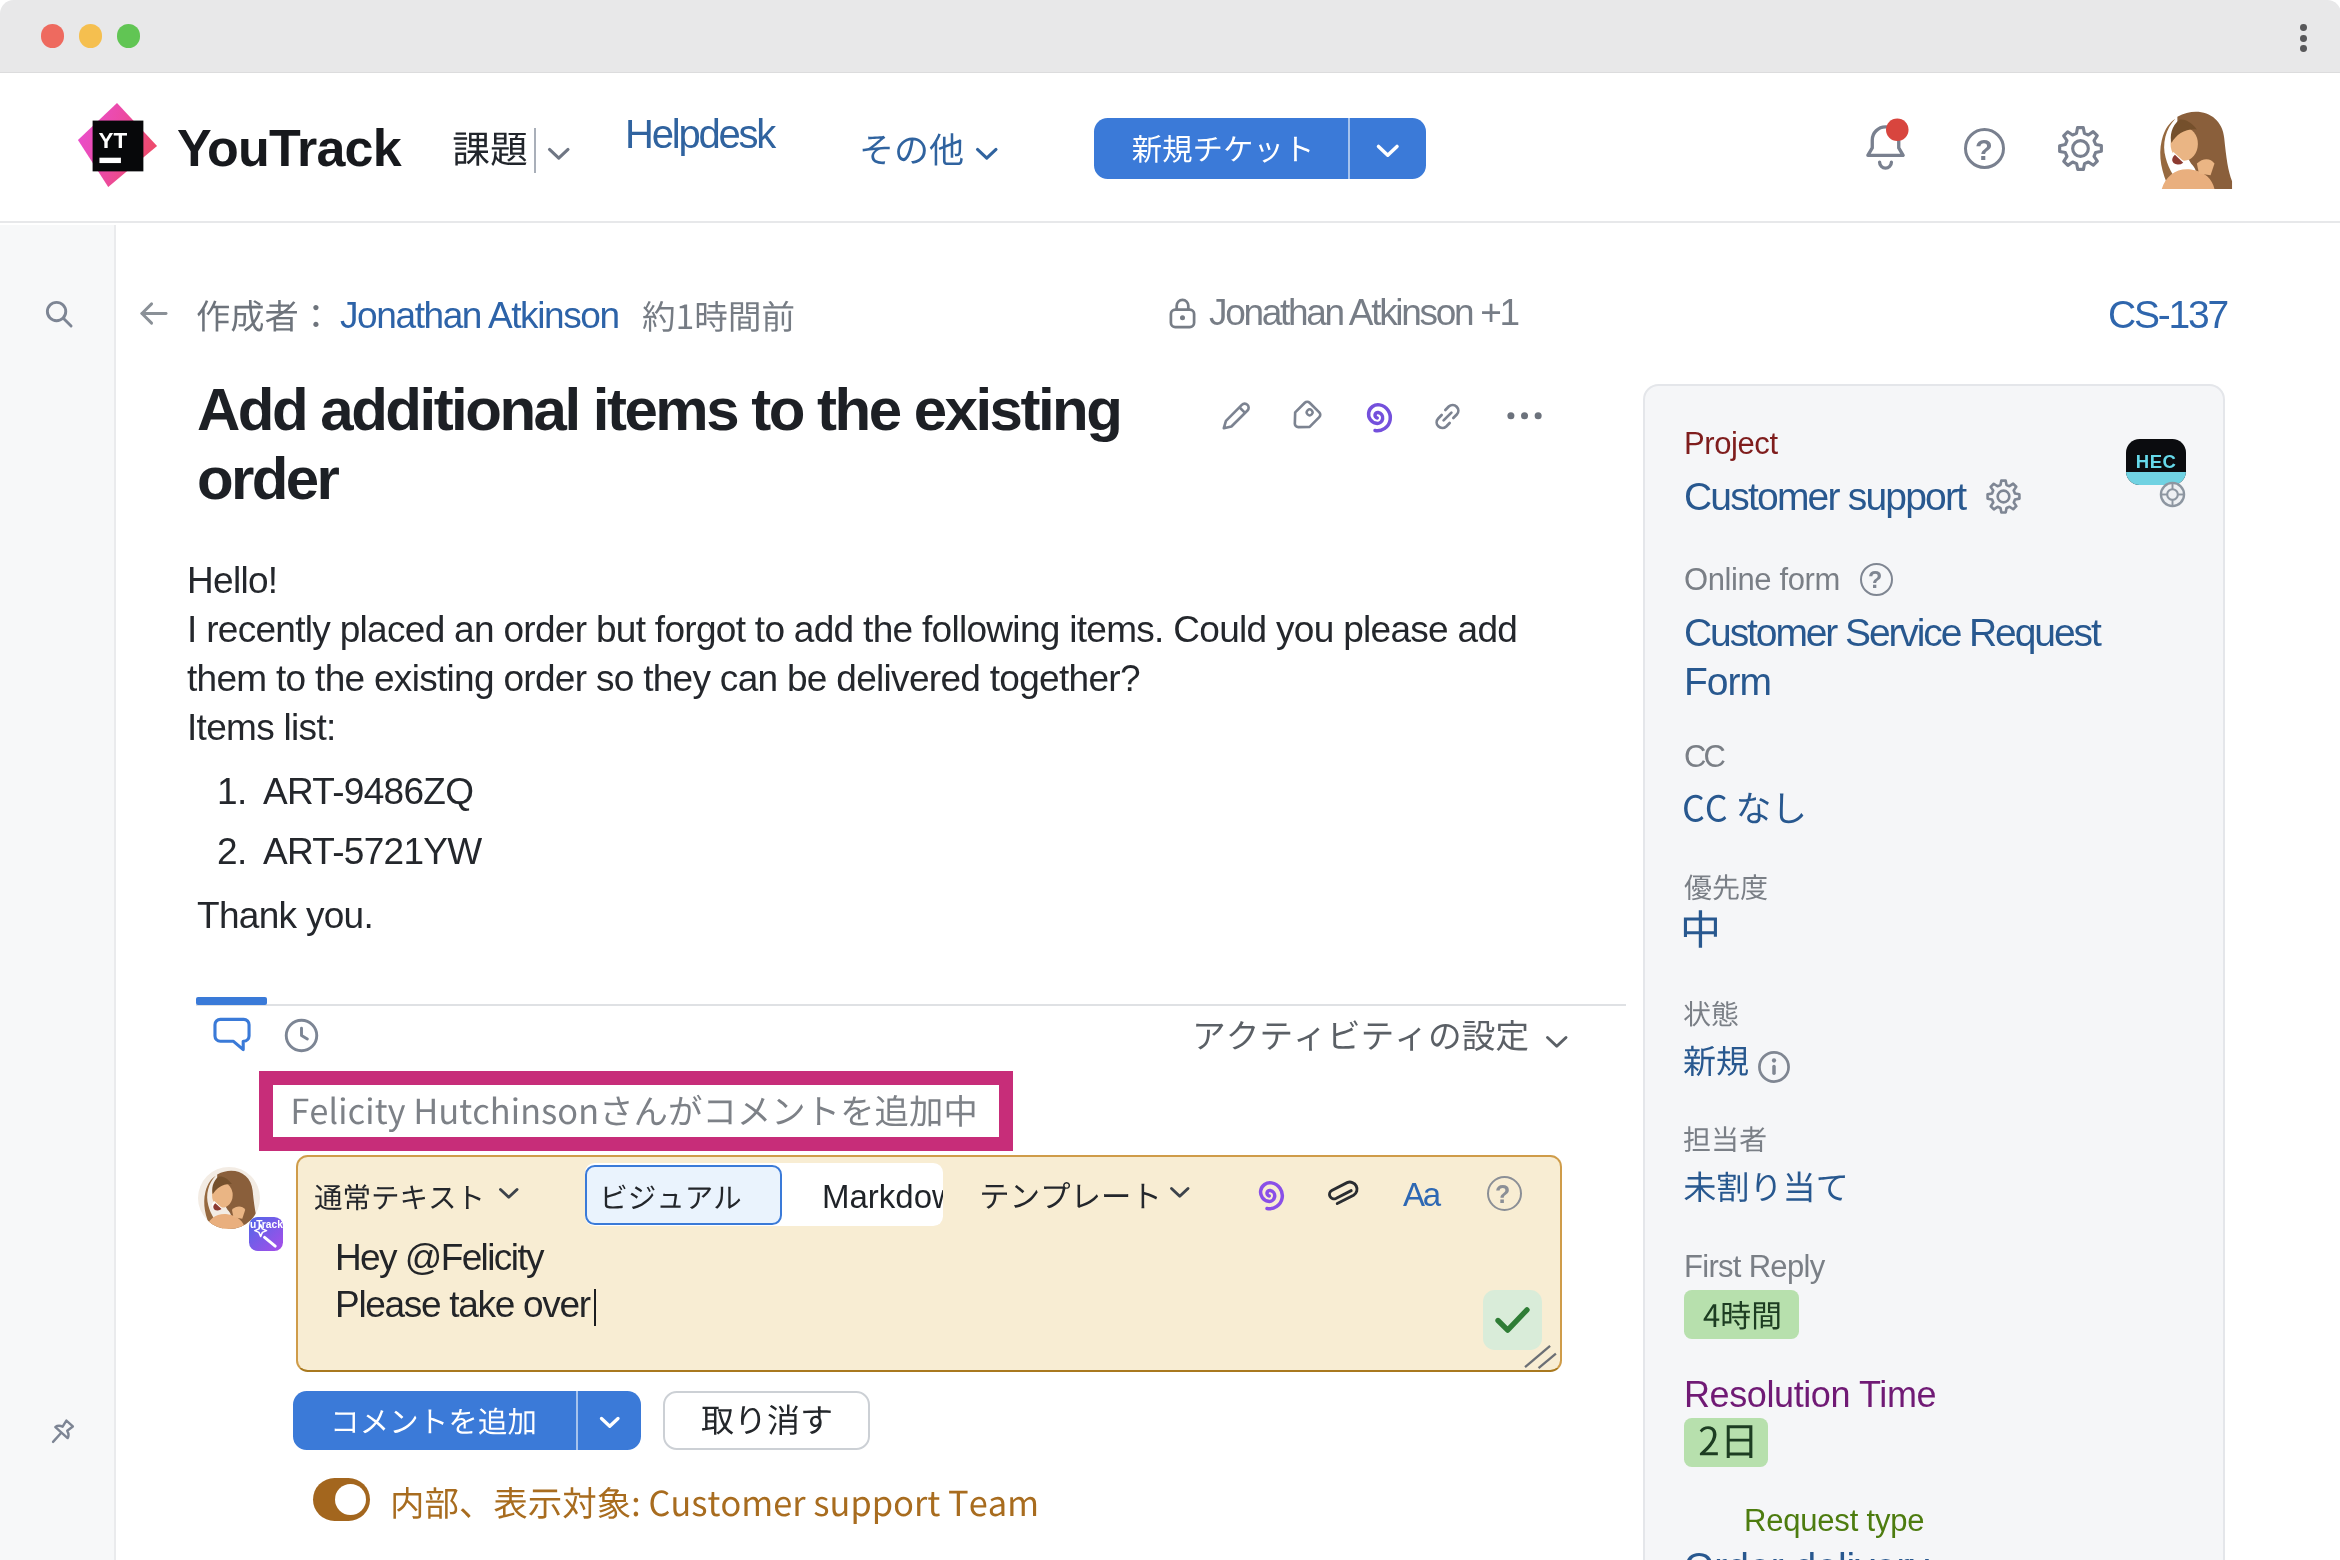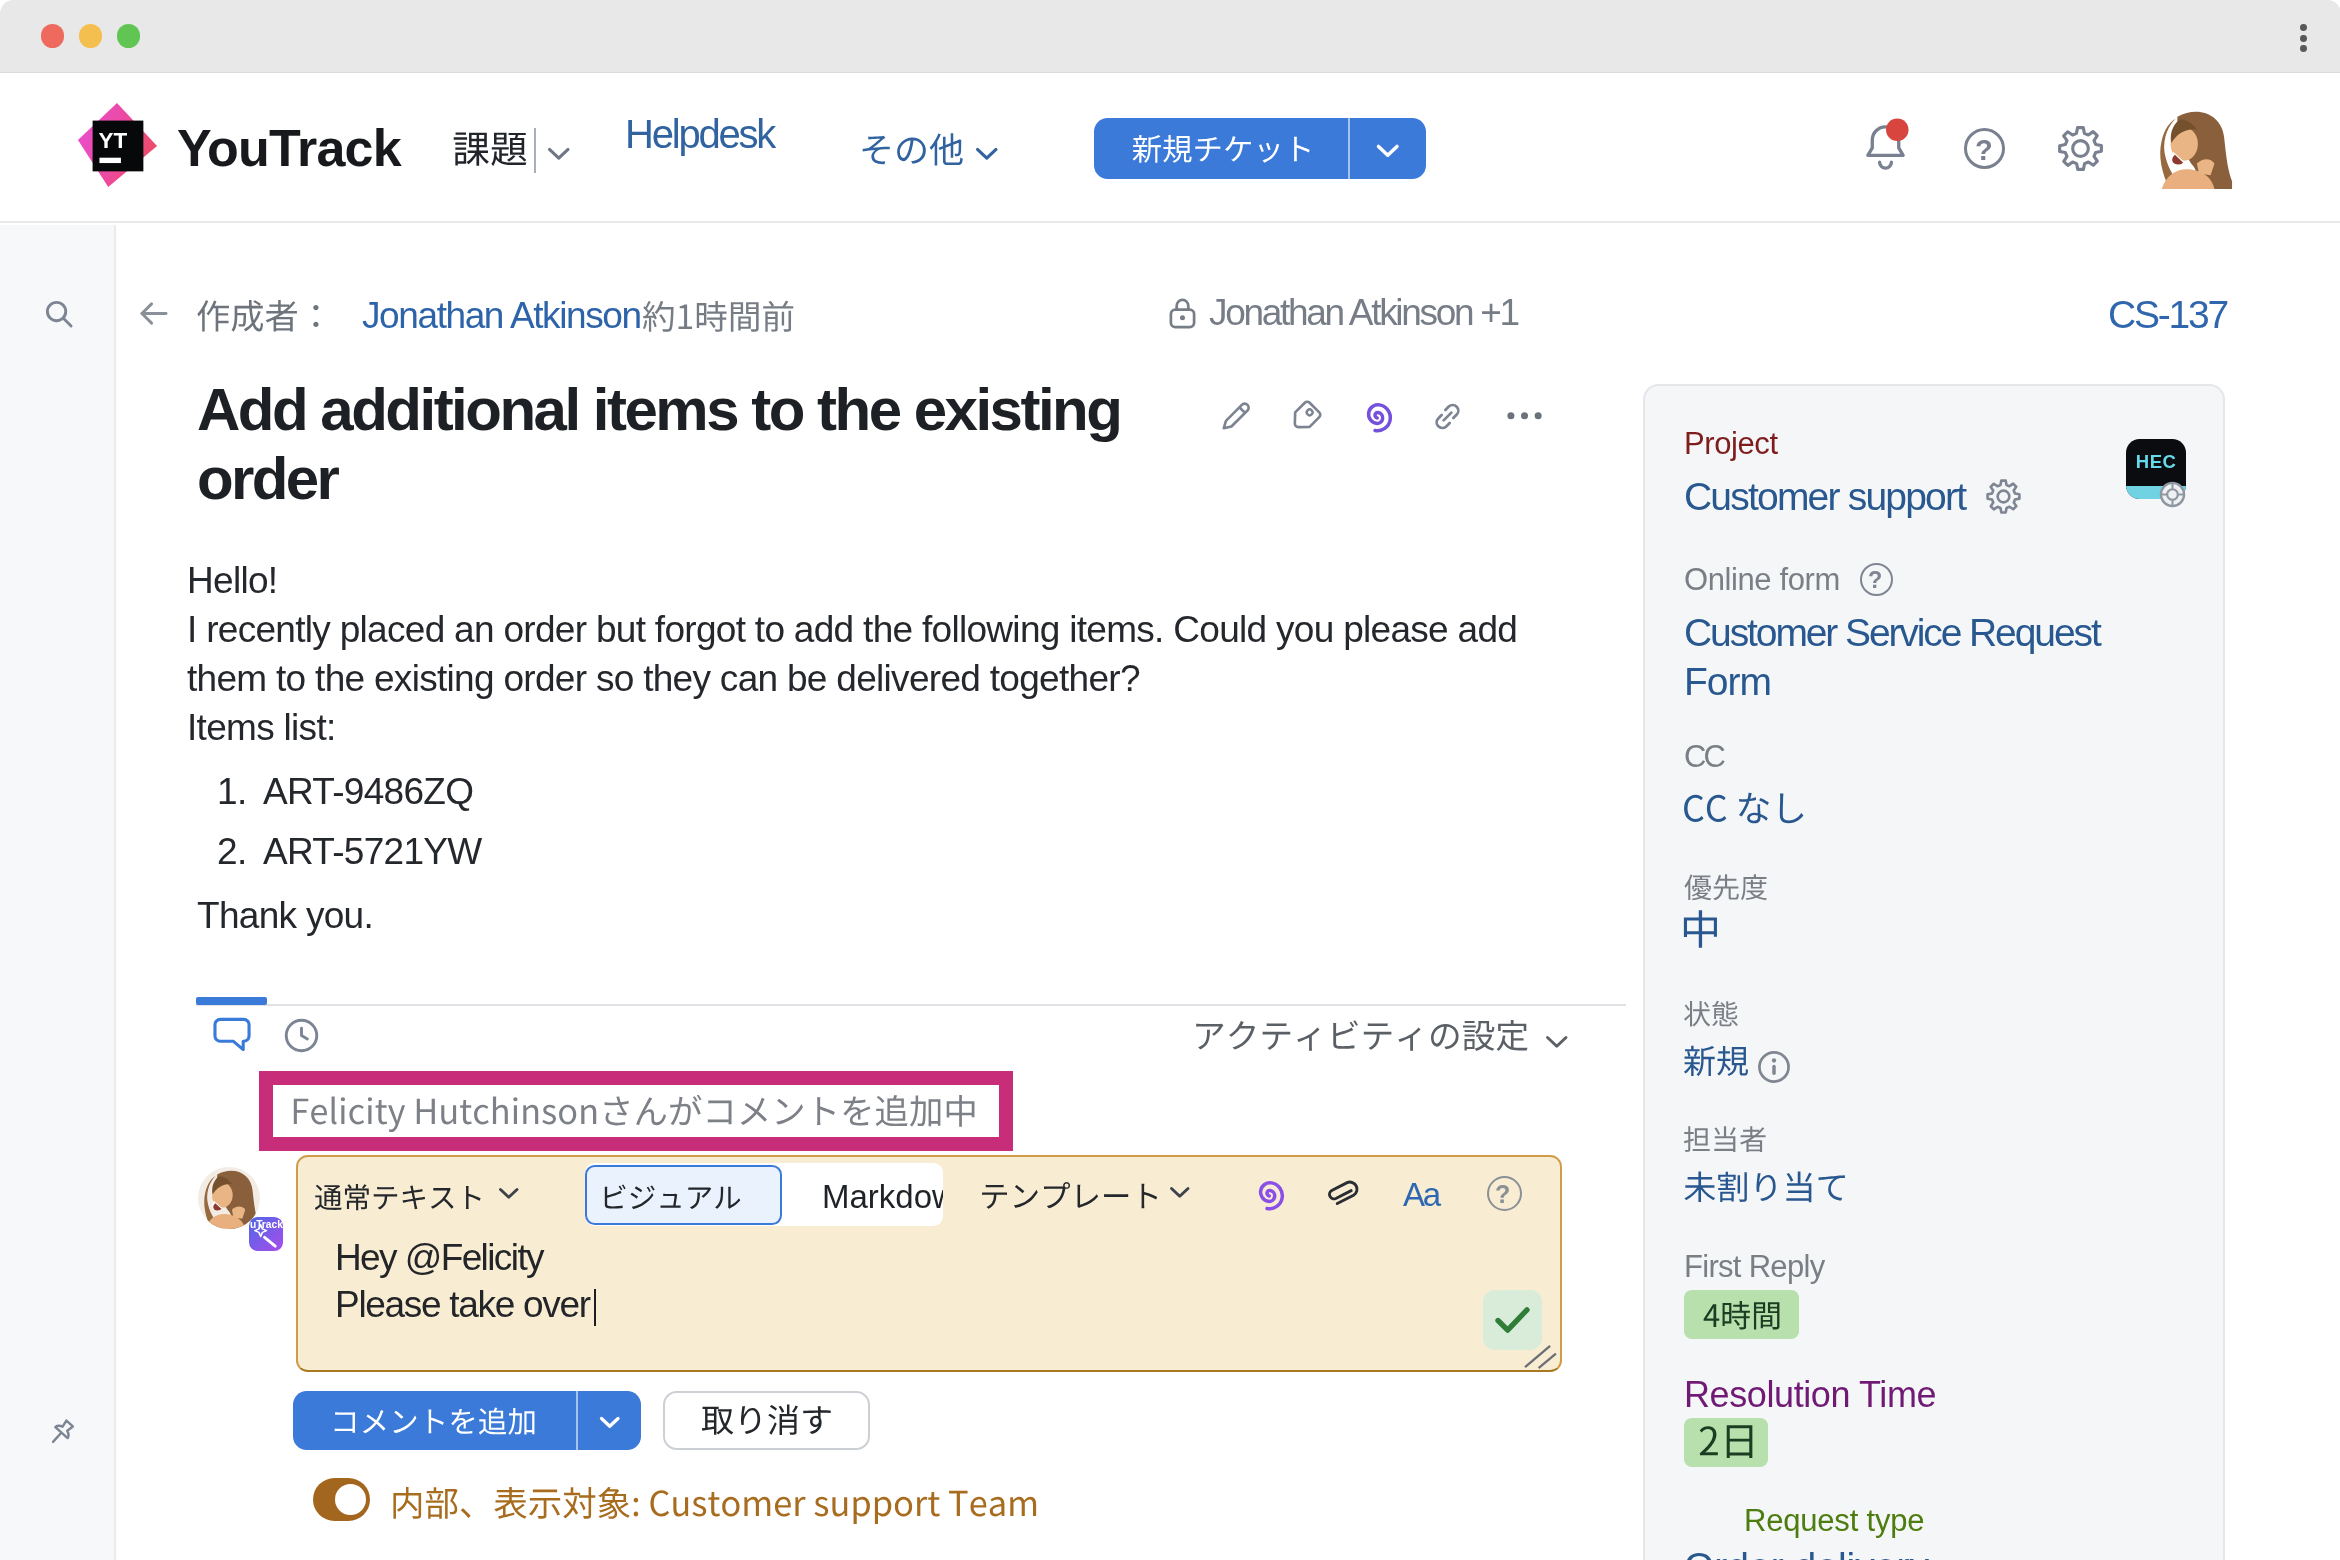--- a/index.html
+++ b/index.html
@@ -82,21 +82,21 @@
         <line x1="0" y1="1" x2="0" y2="13" stroke="#7d8594" stroke-width="2.5" stroke-linecap="round"></line>
       </g>
     </svg>
 <svg style="position:absolute;left:139px;top:300px;overflow:visible" width="30" height="27" viewBox="0 0 31 28">
       <line x1="3" y1="14" x2="28" y2="14" stroke="#8a9097" stroke-width="3" stroke-linecap="round"></line>
       <polyline points="13,4 3,14 13,24" fill="none" stroke="#8a9097" stroke-width="3" stroke-linecap="round" stroke-linejoin="round"></polyline>
     </svg>
 <svg style="position:absolute;left:196px;top:289px;overflow:visible" width="139" height="52" viewBox="0 -40.6 142.1 52.9">
       <path d="M17.1 -23.6H33.7V-21.1H15.8ZM21.4 -16.0H32.9V-13.6H21.4ZM21.4 -8.2H33.3V-5.7H21.4ZM20.1 -22.7H22.8V2.8H20.1ZM18.4 -29.0 20.9 -28.3Q20.0 -25.6 18.7 -22.9Q17.3 -20.2 15.8 -17.9Q14.3 -15.5 12.7 -13.7Q12.5 -13.9 12.1 -14.3Q11.8 -14.6 11.4 -15.0Q11.0 -15.3 10.7 -15.5Q12.3 -17.1 13.7 -19.3Q15.1 -21.5 16.3 -24.0Q17.5 -26.4 18.4 -29.0ZM10.0 -29.3 12.5 -28.5Q11.4 -25.6 9.8 -22.6Q8.3 -19.7 6.5 -17.2Q4.7 -14.6 2.8 -12.6Q2.7 -13.0 2.4 -13.5Q2.1 -14.0 1.8 -14.5Q1.5 -15.0 1.3 -15.3Q3.0 -17.0 4.6 -19.3Q6.2 -21.5 7.6 -24.1Q9.0 -26.7 10.0 -29.3ZM6.3 -20.3 8.9 -22.9 8.9 -22.8V2.7H6.3Z M41.0 -16.3H49.7V-13.8H41.0ZM48.7 -16.3H51.2Q51.2 -16.3 51.2 -16.1Q51.2 -15.9 51.2 -15.6Q51.2 -15.3 51.2 -15.2Q51.1 -11.2 51.0 -8.8Q50.9 -6.4 50.7 -5.1Q50.5 -3.9 50.1 -3.4Q49.7 -2.9 49.2 -2.7Q48.8 -2.5 48.0 -2.3Q47.3 -2.3 46.2 -2.3Q45.1 -2.3 43.8 -2.4Q43.8 -2.9 43.6 -3.6Q43.4 -4.3 43.0 -4.8Q44.2 -4.7 45.3 -4.7Q46.3 -4.7 46.8 -4.7Q47.1 -4.7 47.4 -4.7Q47.7 -4.8 47.9 -5.0Q48.1 -5.4 48.3 -6.5Q48.4 -7.6 48.5 -9.8Q48.6 -12.1 48.7 -15.9ZM58.5 -27.7 60.1 -29.3Q61.2 -28.8 62.4 -28.0Q63.6 -27.3 64.7 -26.6Q65.7 -25.9 66.4 -25.3L64.8 -23.5Q64.1 -24.1 63.1 -24.9Q62.0 -25.6 60.8 -26.3Q59.7 -27.1 58.5 -27.7ZM63.6 -18.2 66.2 -17.5Q64.0 -10.6 60.1 -5.6Q56.2 -0.6 50.8 2.6Q50.6 2.3 50.3 1.9Q49.9 1.5 49.5 1.1Q49.2 0.7 48.9 0.5Q54.2 -2.3 57.9 -7.1Q61.6 -11.8 63.6 -18.2ZM41.2 -23.5H68.3V-20.9H41.2ZM39.5 -23.5H42.2V-13.6Q42.2 -11.7 42.1 -9.6Q42.0 -7.4 41.6 -5.1Q41.2 -2.9 40.5 -0.8Q39.7 1.3 38.5 3.0Q38.3 2.8 37.9 2.4Q37.5 2.1 37.0 1.8Q36.6 1.4 36.3 1.3Q37.8 -0.9 38.4 -3.5Q39.1 -6.1 39.3 -8.7Q39.5 -11.3 39.5 -13.6ZM54.1 -29.4H56.8Q56.8 -24.5 57.2 -20.1Q57.6 -15.8 58.3 -12.1Q59.0 -8.4 60.0 -5.8Q60.9 -3.1 62.2 -1.6Q63.4 -0.1 64.7 -0.1Q65.5 -0.1 65.8 -1.6Q66.2 -3.1 66.3 -6.6Q66.8 -6.2 67.4 -5.8Q68.1 -5.4 68.6 -5.2Q68.4 -2.2 67.9 -0.5Q67.5 1.2 66.7 1.9Q65.9 2.6 64.5 2.6Q62.7 2.6 61.3 1.4Q59.8 0.2 58.7 -2.0Q57.5 -4.2 56.7 -7.1Q55.8 -10.1 55.3 -13.7Q54.7 -17.2 54.4 -21.2Q54.1 -25.2 54.1 -29.4Z M71.9 -18.2H103.2V-15.8H71.9ZM75.0 -25.0H95.3V-22.7H75.0ZM80.7 -6.4H97.2V-4.3H80.7ZM80.7 -0.6H97.2V1.6H80.7ZM84.0 -29.4H86.6V-16.9H84.0ZM99.4 -28.2 101.6 -27.0Q98.1 -22.4 93.5 -18.6Q89.0 -14.8 83.7 -11.8Q78.5 -8.8 72.9 -6.6Q72.7 -6.9 72.4 -7.3Q72.1 -7.7 71.8 -8.1Q71.4 -8.5 71.2 -8.8Q76.9 -10.8 82.1 -13.7Q87.3 -16.5 91.7 -20.2Q96.2 -23.9 99.4 -28.2ZM79.3 -12.1H98.9V2.7H96.2V-9.9H81.9V2.8H79.3Z M122.6 -19.1Q121.5 -19.1 120.7 -19.8Q119.9 -20.5 119.9 -21.7Q119.9 -22.9 120.7 -23.6Q121.5 -24.3 122.6 -24.3Q123.6 -24.3 124.5 -23.6Q125.3 -22.9 125.3 -21.7Q125.3 -20.5 124.5 -19.8Q123.6 -19.1 122.6 -19.1ZM122.6 -1.9Q121.5 -1.9 120.7 -2.6Q119.9 -3.3 119.9 -4.5Q119.9 -5.7 120.7 -6.5Q121.5 -7.2 122.6 -7.2Q123.6 -7.2 124.5 -6.5Q125.3 -5.7 125.3 -4.5Q125.3 -3.3 124.5 -2.6Q123.6 -1.9 122.6 -1.9Z" fill="#6e747c"></path>
     </svg>
-<div style="position:absolute;left:362px;top:295px;font-size:37px;line-height:41px;color:#2d63a8;letter-spacing:-1.4px;white-space:pre">Jonathan Atkinson</div>
+<div style="position:absolute;left:340px;top:295px;font-size:37px;line-height:41px;color:#2d63a8;letter-spacing:-1.4px;white-space:pre">Jonathan Atkinson</div>
 <svg style="position:absolute;left:642px;top:290px;overflow:visible" width="155" height="51" viewBox="0 -39.9 158.7 51.9">
       <path d="M17.6 -14.1 19.7 -15.2Q20.7 -14.0 21.6 -12.6Q22.6 -11.1 23.4 -9.8Q24.1 -8.4 24.6 -7.3L22.3 -6.1Q21.9 -7.2 21.2 -8.6Q20.4 -10.0 19.5 -11.4Q18.6 -12.9 17.6 -14.1ZM17.8 -22.7H30.9V-20.2H17.8ZM29.8 -22.7H32.3Q32.3 -22.7 32.3 -22.4Q32.3 -22.2 32.3 -21.8Q32.3 -21.5 32.3 -21.4Q32.1 -15.5 31.9 -11.5Q31.6 -7.5 31.4 -4.9Q31.1 -2.3 30.7 -0.8Q30.3 0.6 29.8 1.2Q29.2 2.0 28.6 2.3Q27.9 2.5 26.9 2.6Q26.1 2.8 24.6 2.7Q23.1 2.7 21.6 2.6Q21.5 2.0 21.3 1.3Q21.1 0.6 20.7 0.0Q22.5 0.2 23.9 0.2Q25.4 0.2 26.0 0.2Q26.6 0.2 26.9 0.1Q27.2 0.0 27.5 -0.3Q28.0 -0.8 28.3 -2.1Q28.7 -3.5 28.9 -6.1Q29.2 -8.6 29.4 -12.6Q29.6 -16.5 29.8 -22.1ZM19.1 -28.9 21.7 -28.3Q21.0 -25.9 20.0 -23.5Q19.0 -21.1 17.7 -19.0Q16.5 -17.0 15.2 -15.4Q15.0 -15.6 14.6 -15.9Q14.1 -16.2 13.7 -16.5Q13.2 -16.8 12.9 -16.9Q14.3 -18.4 15.4 -20.3Q16.6 -22.2 17.5 -24.4Q18.4 -26.7 19.1 -28.9ZM6.7 -28.9 9.0 -28.0Q8.4 -26.8 7.6 -25.4Q6.9 -24.0 6.2 -22.8Q5.4 -21.5 4.7 -20.5L3.0 -21.3Q3.6 -22.3 4.3 -23.6Q5.0 -25.0 5.6 -26.4Q6.3 -27.8 6.7 -28.9ZM10.9 -25.0 13.1 -24.0Q11.9 -22.0 10.5 -19.9Q9.0 -17.7 7.5 -15.7Q6.1 -13.7 4.7 -12.2L3.1 -13.1Q4.1 -14.2 5.2 -15.7Q6.2 -17.2 7.3 -18.8Q8.3 -20.4 9.3 -22.0Q10.2 -23.6 10.9 -25.0ZM1.3 -21.6 2.6 -23.4Q3.5 -22.6 4.5 -21.6Q5.5 -20.6 6.4 -19.7Q7.2 -18.7 7.6 -18.0L6.3 -16.0Q5.8 -16.8 5.0 -17.8Q4.2 -18.8 3.2 -19.8Q2.2 -20.8 1.3 -21.6ZM9.8 -17.0 11.7 -17.8Q12.5 -16.7 13.1 -15.4Q13.8 -14.1 14.4 -12.9Q14.9 -11.7 15.1 -10.8L13.1 -9.8Q12.8 -10.8 12.3 -12.0Q11.8 -13.2 11.1 -14.6Q10.5 -15.9 9.8 -17.0ZM1.2 -13.5Q3.5 -13.6 6.8 -13.7Q10.0 -13.8 13.4 -14.0V-11.9Q10.1 -11.7 7.0 -11.5Q3.9 -11.3 1.4 -11.2ZM10.7 -8.7 12.6 -9.4Q13.3 -7.8 14.0 -6.0Q14.7 -4.1 15.0 -2.8L12.8 -2.0Q12.6 -3.4 12.0 -5.3Q11.4 -7.2 10.7 -8.7ZM3.1 -9.2 5.3 -8.8Q5.0 -6.4 4.4 -4.0Q3.7 -1.7 2.9 -0.0Q2.7 -0.2 2.3 -0.4Q2.0 -0.6 1.6 -0.7Q1.2 -0.9 0.9 -1.0Q1.8 -2.6 2.3 -4.8Q2.8 -7.0 3.1 -9.2ZM7.1 -12.5H9.4V2.8H7.1Z M37.4 0.0V-2.6H43.1V-21.4H38.6V-23.4Q40.2 -23.7 41.5 -24.2Q42.8 -24.6 43.8 -25.2H46.2V-2.6H51.3V0.0Z M68.0 -24.8H85.2V-22.5H68.0ZM66.5 -18.1H86.6V-15.8H66.5ZM66.7 -11.9H86.3V-9.6H66.7ZM75.2 -28.9H77.7V-16.7H75.2ZM79.7 -16.2H82.3V-0.3Q82.3 0.8 82.0 1.4Q81.7 2.0 80.9 2.3Q80.0 2.6 78.7 2.6Q77.4 2.7 75.3 2.7Q75.2 2.2 74.9 1.5Q74.7 0.8 74.4 0.3Q76.0 0.3 77.3 0.3Q78.6 0.3 79.0 0.3Q79.4 0.3 79.6 0.2Q79.7 0.0 79.7 -0.3ZM68.8 -7.2 70.9 -8.4Q71.7 -7.5 72.6 -6.5Q73.5 -5.4 74.2 -4.4Q75.0 -3.3 75.4 -2.5L73.2 -1.1Q72.8 -2.0 72.1 -3.0Q71.4 -4.1 70.5 -5.2Q69.7 -6.3 68.8 -7.2ZM57.3 -26.7H65.9V-4.0H57.3V-6.4H63.5V-24.3H57.3ZM57.4 -16.6H64.6V-14.3H57.4ZM56.1 -26.7H58.5V-1.2H56.1Z M99.9 -7.8H110.3V-5.8H99.9ZM99.7 -13.0H111.4V-0.4H99.7V-2.5H109.0V-11.0H99.7ZM98.6 -13.0H101.0V1.3H98.6ZM92.3 -22.5H101.8V-20.6H92.3ZM108.1 -22.5H117.9V-20.6H108.1ZM116.8 -27.4H119.4V-0.7Q119.4 0.6 119.1 1.2Q118.7 1.9 117.9 2.3Q117.1 2.6 115.6 2.7Q114.2 2.8 112.1 2.8Q112.0 2.4 111.9 1.9Q111.7 1.4 111.5 0.9Q111.3 0.4 111.2 0.1Q112.2 0.1 113.2 0.1Q114.2 0.1 114.9 0.1Q115.7 0.1 116.0 0.1Q116.4 0.1 116.6 -0.1Q116.8 -0.2 116.8 -0.7ZM92.5 -27.4H103.5V-15.6H92.5V-17.6H101.1V-25.4H92.5ZM118.1 -27.4V-25.4H109.0V-17.5H118.1V-15.5H106.6V-27.4ZM91.0 -27.4H93.6V2.8H91.0Z M124.1 -23.5H154.9V-21.1H124.1ZM127.7 -12.4H137.3V-10.4H127.7ZM127.7 -6.9H137.3V-4.9H127.7ZM143.1 -17.7H145.5V-3.6H143.1ZM136.4 -18.0H138.9V-0.2Q138.9 0.8 138.6 1.3Q138.3 1.9 137.6 2.2Q136.9 2.5 135.8 2.5Q134.6 2.6 132.8 2.6Q132.7 2.1 132.5 1.5Q132.2 0.8 132.0 0.3Q133.3 0.3 134.3 0.4Q135.4 0.4 135.7 0.3Q136.1 0.3 136.2 0.2Q136.4 0.1 136.4 -0.2ZM150.0 -18.7H152.6V-0.4Q152.6 0.7 152.3 1.3Q152.0 1.9 151.1 2.2Q150.4 2.5 149.0 2.6Q147.7 2.6 145.7 2.6Q145.6 2.1 145.3 1.4Q145.1 0.7 144.8 0.1Q146.3 0.2 147.6 0.2Q148.9 0.2 149.3 0.2Q149.7 0.2 149.9 0.0Q150.0 -0.1 150.0 -0.5ZM129.4 -28.1 131.8 -28.9Q132.8 -27.9 133.8 -26.5Q134.8 -25.1 135.3 -24.1L132.7 -23.1Q132.3 -24.1 131.4 -25.5Q130.4 -26.9 129.4 -28.1ZM147.2 -29.1 149.9 -28.2Q148.9 -26.6 147.8 -24.9Q146.7 -23.3 145.8 -22.0L143.5 -22.9Q144.1 -23.7 144.8 -24.8Q145.5 -25.9 146.1 -27.0Q146.7 -28.1 147.2 -29.1ZM126.3 -18.0H137.2V-15.8H128.7V2.6H126.3Z" fill="#767c84"></path>
     </svg>
 <svg style="position:absolute;left:1168px;top:296px;overflow:visible" width="29" height="35" viewBox="0 0 30 36">
       <rect x="3" y="14" width="24" height="18" rx="4.5" fill="none" stroke="#777d86" stroke-width="2.8"></rect>
       <path d="M9 14 v-4 a6 6 0 0 1 12 0 v4" fill="none" stroke="#777d86" stroke-width="2.8"></path>
       <circle cx="15" cy="22.5" r="2.6" fill="#777d86"></circle>
     </svg>
 <div style="position:absolute;left:1209px;top:292px;font-size:37px;line-height:41px;color:#777d86;letter-spacing:-2.3px;white-space:pre">Jonathan Atkinson +1</div>
 <div style="position:absolute;left:2108px;top:293px;font-size:39px;line-height:44px;color:#2f66ad;letter-spacing:-2.2px;white-space:pre">CS-137</div>
@@ -242,21 +242,21 @@
 <svg style="position:absolute;left:390px;top:1476px;overflow:visible" width="651" height="52" viewBox="0 -41.0 667.5 53.3">
       <path d="M16.0 -15.3 17.9 -16.8Q19.3 -15.6 20.8 -14.3Q22.3 -12.9 23.7 -11.5Q25.1 -10.1 26.3 -8.8Q27.5 -7.5 28.4 -6.5L26.2 -4.8Q25.4 -5.8 24.2 -7.1Q23.0 -8.4 21.6 -9.9Q20.2 -11.3 18.8 -12.7Q17.3 -14.1 16.0 -15.3ZM16.4 -29.7H19.0V-22.7Q19.0 -21.1 18.8 -19.2Q18.6 -17.3 18.1 -15.4Q17.6 -13.4 16.4 -11.5Q15.3 -9.5 13.5 -7.7Q11.7 -5.9 8.9 -4.3Q8.8 -4.6 8.4 -5.0Q8.1 -5.3 7.7 -5.7Q7.3 -6.1 7.0 -6.3Q9.7 -7.7 11.4 -9.4Q13.1 -11.0 14.1 -12.8Q15.2 -14.5 15.6 -16.2Q16.1 -18.0 16.2 -19.6Q16.4 -21.3 16.4 -22.8ZM3.5 -23.6H30.5V-21.0H6.1V2.9H3.5ZM29.3 -23.6H31.9V-0.7Q31.9 0.6 31.5 1.3Q31.2 2.0 30.3 2.4Q29.4 2.7 27.7 2.7Q26.1 2.8 23.7 2.8Q23.6 2.4 23.5 1.9Q23.3 1.4 23.2 1.0Q23.0 0.5 22.8 0.1Q24.1 0.1 25.2 0.2Q26.3 0.2 27.2 0.2Q28.1 0.2 28.4 0.2Q28.9 0.1 29.1 -0.1Q29.3 -0.2 29.3 -0.7Z M56.5 -27.6H67.1V-25.1H59.1V2.8H56.5ZM37.7 -25.7H54.6V-23.4H37.7ZM36.8 -16.0H55.1V-13.6H36.8ZM44.8 -29.5H47.4V-24.3H44.8ZM39.9 -22.2 42.1 -22.6Q42.7 -21.3 43.2 -19.7Q43.6 -18.1 43.8 -17.0L41.4 -16.4Q41.3 -17.6 40.9 -19.2Q40.4 -20.8 39.9 -22.2ZM50.0 -22.9 52.6 -22.3Q52.0 -20.7 51.4 -19.1Q50.8 -17.4 50.2 -16.3L48.0 -16.9Q48.4 -17.7 48.8 -18.8Q49.1 -19.8 49.5 -20.9Q49.8 -22.0 50.0 -22.9ZM40.1 -1.6H51.7V0.8H40.1ZM39.2 -10.5H53.1V2.7H50.5V-8.1H41.6V2.9H39.2ZM66.4 -27.6H66.9L67.4 -27.7L69.3 -26.5Q68.2 -23.9 66.9 -21.1Q65.6 -18.2 64.4 -15.8Q66.2 -14.1 67.1 -12.6Q68.1 -11.1 68.5 -9.8Q68.9 -8.4 68.9 -7.2Q68.9 -5.5 68.5 -4.3Q68.0 -3.1 67.1 -2.5Q66.2 -1.9 64.8 -1.7Q64.1 -1.7 63.3 -1.7Q62.5 -1.7 61.7 -1.7Q61.7 -2.3 61.5 -3.0Q61.3 -3.7 61.0 -4.3Q61.8 -4.2 62.5 -4.2Q63.2 -4.2 63.7 -4.2Q64.2 -4.3 64.6 -4.4Q65.0 -4.5 65.3 -4.6Q65.8 -5.0 66.1 -5.7Q66.3 -6.5 66.3 -7.5Q66.3 -9.1 65.3 -11.1Q64.4 -13.1 61.6 -15.4Q62.3 -16.8 63.0 -18.3Q63.7 -19.8 64.3 -21.4Q65.0 -22.9 65.5 -24.3Q66.0 -25.7 66.4 -26.7Z M80.3 2.0Q79.2 0.6 77.8 -0.8Q76.5 -2.3 75.1 -3.6Q73.7 -4.9 72.5 -5.9L74.8 -7.9Q76.0 -6.9 77.5 -5.5Q78.9 -4.2 80.2 -2.8Q81.6 -1.4 82.7 -0.1Z M109.5 -26.7H137.8V-24.4H109.5ZM111.1 -21.5H136.4V-19.3H111.1ZM108.2 -16.1H139.1V-13.8H108.2ZM122.2 -29.7H124.9V-14.3H122.2ZM122.1 -15.3 124.4 -14.2Q123.0 -12.8 121.1 -11.3Q119.3 -9.9 117.2 -8.7Q115.1 -7.4 112.9 -6.4Q110.7 -5.4 108.7 -4.7Q108.5 -5.1 108.2 -5.5Q107.9 -5.9 107.5 -6.3Q107.2 -6.6 106.9 -6.9Q109.0 -7.5 111.2 -8.4Q113.3 -9.3 115.3 -10.4Q117.4 -11.5 119.1 -12.8Q120.9 -14.0 122.1 -15.3ZM126.0 -15.0Q127.0 -11.2 128.9 -8.2Q130.8 -5.1 133.6 -2.9Q136.4 -0.7 140.1 0.4Q139.9 0.6 139.5 1.1Q139.2 1.5 138.9 1.9Q138.6 2.3 138.4 2.7Q134.5 1.4 131.6 -1.0Q128.7 -3.5 126.7 -6.9Q124.8 -10.2 123.5 -14.5ZM136.0 -12.6 138.1 -11.0Q136.9 -10.0 135.4 -9.0Q133.9 -7.9 132.5 -7.0Q131.0 -6.1 129.7 -5.4L128.1 -6.9Q129.3 -7.6 130.8 -8.6Q132.2 -9.6 133.6 -10.6Q135.0 -11.7 136.0 -12.6ZM110.9 0.4Q112.9 -0.1 115.6 -0.7Q118.3 -1.4 121.3 -2.1Q124.3 -2.9 127.3 -3.6L127.6 -1.2Q124.8 -0.5 122.0 0.2Q119.1 1.0 116.5 1.6Q113.9 2.3 111.8 2.8ZM115.9 -8.8 117.8 -10.7 118.5 -10.5V0.2H115.9Z M157.6 -17.1H160.4V-0.6Q160.4 0.6 160.1 1.3Q159.7 2.0 158.7 2.3Q157.8 2.6 156.2 2.7Q154.6 2.8 152.3 2.8Q152.2 2.2 151.9 1.4Q151.6 0.6 151.3 0.0Q152.5 0.0 153.6 0.1Q154.7 0.1 155.6 0.1Q156.4 0.1 156.7 0.1Q157.2 0.0 157.4 -0.1Q157.6 -0.2 157.6 -0.7ZM149.5 -12.4 152.3 -11.7Q151.4 -9.5 150.2 -7.4Q149.1 -5.3 147.7 -3.5Q146.3 -1.7 145.0 -0.4Q144.7 -0.6 144.2 -0.9Q143.8 -1.2 143.3 -1.5Q142.8 -1.8 142.5 -2.0Q144.7 -3.8 146.5 -6.6Q148.4 -9.4 149.5 -12.4ZM165.4 -11.3 167.9 -12.3Q169.2 -10.7 170.4 -8.8Q171.7 -6.8 172.7 -4.9Q173.7 -3.1 174.3 -1.6L171.6 -0.4Q171.2 -1.8 170.2 -3.7Q169.2 -5.7 167.9 -7.6Q166.7 -9.6 165.4 -11.3ZM146.5 -27.1H171.4V-24.4H146.5ZM143.4 -18.5H174.5V-15.9H143.4Z M193.9 -21.2H210.5V-18.6H193.9ZM178.5 -23.8H195.0V-21.3H178.5ZM203.6 -29.7H206.2V-0.8Q206.2 0.5 205.9 1.2Q205.5 1.9 204.7 2.3Q203.9 2.6 202.5 2.7Q201.1 2.8 198.9 2.8Q198.8 2.4 198.6 1.9Q198.5 1.4 198.3 0.9Q198.1 0.4 198.0 0.0Q199.6 0.1 201.0 0.1Q202.3 0.1 202.8 0.1Q203.2 0.0 203.4 -0.1Q203.6 -0.3 203.6 -0.8ZM194.3 -13.9 196.5 -14.9Q197.3 -13.7 198.1 -12.3Q199.0 -10.9 199.6 -9.5Q200.2 -8.2 200.5 -7.1L198.1 -5.9Q197.9 -7.0 197.3 -8.4Q196.7 -9.8 195.9 -11.2Q195.2 -12.7 194.3 -13.9ZM179.7 -16.3 181.5 -17.8Q183.2 -16.1 184.8 -14.2Q186.5 -12.2 188.0 -10.2Q189.6 -8.3 190.8 -6.4Q192.0 -4.6 192.8 -3.0L190.7 -1.2Q190.0 -2.8 188.7 -4.7Q187.5 -6.6 186.0 -8.6Q184.5 -10.6 182.9 -12.6Q181.3 -14.6 179.7 -16.3ZM185.3 -29.6H187.9V-22.4H185.3ZM189.4 -20.5 191.9 -20.2Q191.0 -14.8 189.5 -10.6Q187.9 -6.3 185.5 -3.1Q183.1 0.2 179.6 2.5Q179.4 2.3 179.1 1.9Q178.8 1.5 178.4 1.1Q178.0 0.7 177.7 0.5Q181.1 -1.6 183.4 -4.6Q185.7 -7.6 187.2 -11.6Q188.6 -15.6 189.4 -20.5Z M223.5 -11.9 225.3 -13.2Q227.8 -11.8 229.5 -10.0Q231.1 -8.3 231.9 -6.5Q232.8 -4.7 232.9 -3.0Q233.0 -1.4 232.5 -0.1Q231.9 1.2 230.8 1.9Q230.0 2.5 229.2 2.7Q228.4 2.9 227.3 2.9Q226.7 2.9 226.0 2.9Q225.2 2.9 224.4 2.9Q224.4 2.3 224.2 1.6Q224.0 1.0 223.6 0.5Q224.6 0.5 225.4 0.6Q226.3 0.6 226.8 0.6Q227.5 0.6 228.1 0.5Q228.7 0.4 229.2 0.0Q230.0 -0.6 230.3 -1.9Q230.5 -3.2 230.0 -4.9Q229.4 -6.6 227.8 -8.5Q226.2 -10.3 223.5 -11.9ZM227.1 -10.7 229.0 -9.7Q227.5 -8.4 225.2 -7.3Q223.0 -6.1 220.6 -5.2Q218.1 -4.2 215.9 -3.7Q215.7 -4.1 215.2 -4.7Q214.8 -5.2 214.4 -5.6Q216.6 -6.0 219.0 -6.8Q221.4 -7.6 223.6 -8.6Q225.7 -9.6 227.1 -10.7ZM229.5 -7.5 231.5 -6.4Q230.0 -5.1 228.1 -3.8Q226.2 -2.5 224.0 -1.4Q221.9 -0.2 219.7 0.6Q217.4 1.5 215.4 2.1Q215.1 1.7 214.7 1.1Q214.2 0.5 213.8 0.1Q215.9 -0.4 218.1 -1.2Q220.3 -2.0 222.4 -3.0Q224.6 -4.0 226.4 -5.1Q228.2 -6.3 229.5 -7.5ZM222.7 -27.3H233.1V-25.2H222.7ZM229.2 -16.0 231.2 -15.0Q229.3 -13.6 226.7 -12.5Q224.0 -11.3 221.2 -10.3Q218.3 -9.4 215.7 -8.7Q215.6 -8.9 215.3 -9.3Q215.0 -9.7 214.8 -10.0Q214.5 -10.4 214.3 -10.7Q216.9 -11.2 219.7 -12.0Q222.5 -12.8 225.0 -13.8Q227.5 -14.8 229.2 -16.0ZM232.3 -15.5Q233.3 -11.9 235.1 -8.9Q237.0 -5.9 239.7 -3.8Q242.3 -1.6 245.8 -0.5Q245.5 -0.2 245.2 0.2Q244.8 0.6 244.6 1.0Q244.3 1.4 244.1 1.8Q240.5 0.4 237.8 -2.0Q235.0 -4.4 233.1 -7.7Q231.2 -11.0 230.0 -15.0ZM242.5 -14.0 244.7 -12.4Q243.3 -11.4 241.7 -10.4Q240.1 -9.4 238.5 -8.5Q236.9 -7.6 235.4 -7.0L233.8 -8.3Q235.2 -9.0 236.8 -10.0Q238.4 -11.0 239.9 -12.0Q241.4 -13.1 242.5 -14.0ZM220.1 -20.5V-16.5H239.4V-20.5ZM217.6 -22.6H242.0V-14.4H217.6ZM223.6 -29.8 226.4 -29.2Q224.6 -26.6 221.9 -23.9Q219.2 -21.2 215.5 -19.0Q215.3 -19.4 215.0 -19.7Q214.7 -20.1 214.3 -20.4Q214.0 -20.7 213.7 -20.8Q216.0 -22.1 217.9 -23.7Q219.8 -25.2 221.3 -26.8Q222.7 -28.4 223.6 -29.8ZM228.2 -21.6H230.8V-15.3H228.2ZM232.1 -27.3H232.7L233.1 -27.4L234.9 -26.2Q234.4 -25.3 233.6 -24.2Q232.8 -23.2 232.0 -22.3Q231.2 -21.3 230.4 -20.6Q230.0 -20.9 229.5 -21.3Q228.9 -21.7 228.4 -21.9Q229.2 -22.5 229.9 -23.4Q230.6 -24.2 231.2 -25.1Q231.8 -26.1 232.1 -26.8Z M252.1 -13.8Q251.2 -13.8 250.5 -14.5Q249.8 -15.2 249.8 -16.2Q249.8 -17.3 250.5 -18.0Q251.2 -18.7 252.1 -18.7Q253.1 -18.7 253.8 -18.0Q254.5 -17.3 254.5 -16.2Q254.5 -15.2 253.8 -14.5Q253.1 -13.8 252.1 -13.8ZM252.1 0.5Q251.2 0.5 250.5 -0.2Q249.8 -0.9 249.8 -2.0Q249.8 -3.1 250.5 -3.8Q251.2 -4.5 252.1 -4.5Q253.1 -4.5 253.8 -3.8Q254.5 -3.1 254.5 -2.0Q254.5 -0.9 253.8 -0.2Q253.1 0.5 252.1 0.5Z M278.3 0.5Q275.9 0.5 273.8 -0.4Q271.8 -1.3 270.2 -3.1Q268.7 -4.8 267.9 -7.3Q267.0 -9.8 267.0 -12.9Q267.0 -16.1 267.9 -18.6Q268.7 -21.1 270.3 -22.8Q271.9 -24.5 273.9 -25.4Q276.0 -26.3 278.5 -26.3Q280.9 -26.3 282.7 -25.4Q284.5 -24.4 285.6 -23.2L283.8 -21.1Q282.8 -22.1 281.5 -22.8Q280.2 -23.5 278.5 -23.5Q276.1 -23.5 274.3 -22.2Q272.4 -20.9 271.4 -18.6Q270.4 -16.2 270.4 -13.0Q270.4 -9.7 271.4 -7.4Q272.4 -5.0 274.2 -3.7Q276.0 -2.4 278.4 -2.4Q280.3 -2.4 281.7 -3.2Q283.2 -4.0 284.4 -5.3L286.2 -3.2Q284.7 -1.5 282.8 -0.5Q280.8 0.5 278.3 0.5Z M296.4 0.5Q293.3 0.5 291.9 -1.4Q290.5 -3.4 290.5 -7.0V-19.2H293.7V-7.4Q293.7 -4.8 294.6 -3.5Q295.4 -2.3 297.3 -2.3Q298.8 -2.3 300.0 -3.1Q301.1 -3.9 302.5 -5.6V-19.2H305.7V0.0H303.0L302.8 -3.0H302.7Q301.3 -1.4 299.8 -0.5Q298.3 0.5 296.4 0.5Z M317.2 0.5Q315.2 0.5 313.3 -0.3Q311.4 -1.1 310.1 -2.2L311.6 -4.3Q312.9 -3.3 314.2 -2.7Q315.6 -2.0 317.3 -2.0Q319.2 -2.0 320.2 -2.9Q321.1 -3.8 321.1 -5.1Q321.1 -6.0 320.4 -6.7Q319.8 -7.3 318.8 -7.8Q317.8 -8.3 316.7 -8.7Q315.4 -9.2 314.1 -9.9Q312.8 -10.5 312.0 -11.6Q311.1 -12.6 311.1 -14.2Q311.1 -15.8 311.9 -17.0Q312.7 -18.2 314.2 -18.9Q315.7 -19.7 317.7 -19.7Q319.5 -19.7 321.0 -19.0Q322.6 -18.4 323.7 -17.5L322.1 -15.5Q321.1 -16.2 320.1 -16.7Q319.0 -17.2 317.8 -17.2Q315.9 -17.2 315.1 -16.3Q314.2 -15.5 314.2 -14.4Q314.2 -13.5 314.8 -12.9Q315.4 -12.3 316.3 -11.9Q317.3 -11.5 318.3 -11.1Q319.4 -10.7 320.4 -10.2Q321.5 -9.7 322.3 -9.1Q323.1 -8.5 323.7 -7.5Q324.2 -6.6 324.2 -5.2Q324.2 -3.7 323.4 -2.4Q322.6 -1.1 321.0 -0.3Q319.5 0.5 317.2 0.5Z M334.7 0.5Q332.7 0.5 331.5 -0.3Q330.3 -1.1 329.8 -2.6Q329.3 -4.0 329.3 -5.9V-16.6H326.4V-19.0L329.5 -19.2L329.8 -24.6H332.5V-19.2H337.7V-16.6H332.5V-5.8Q332.5 -4.1 333.2 -3.1Q333.8 -2.2 335.5 -2.2Q336.0 -2.2 336.6 -2.3Q337.2 -2.5 337.7 -2.7L338.3 -0.2Q337.5 0.0 336.6 0.2Q335.6 0.5 334.7 0.5Z M349.5 0.5Q347.2 0.5 345.1 -0.7Q343.1 -1.9 341.8 -4.2Q340.6 -6.4 340.6 -9.6Q340.6 -12.8 341.8 -15.0Q343.1 -17.3 345.1 -18.5Q347.2 -19.7 349.5 -19.7Q351.3 -19.7 352.9 -19.0Q354.5 -18.3 355.7 -17.0Q356.9 -15.7 357.7 -13.8Q358.4 -12.0 358.4 -9.6Q358.4 -6.4 357.1 -4.2Q355.9 -1.9 353.9 -0.7Q351.9 0.5 349.5 0.5ZM349.5 -2.2Q351.2 -2.2 352.4 -3.1Q353.7 -4.1 354.4 -5.7Q355.1 -7.4 355.1 -9.6Q355.1 -11.8 354.4 -13.5Q353.7 -15.1 352.4 -16.0Q351.2 -17.0 349.5 -17.0Q347.8 -17.0 346.6 -16.0Q345.3 -15.1 344.6 -13.5Q343.9 -11.8 343.9 -9.6Q343.9 -7.4 344.6 -5.7Q345.3 -4.1 346.6 -3.1Q347.8 -2.2 349.5 -2.2Z M363.4 0.0V-19.2H366.1L366.4 -16.4H366.5Q367.8 -17.8 369.3 -18.7Q370.8 -19.7 372.4 -19.7Q374.7 -19.7 375.9 -18.7Q377.1 -17.7 377.7 -16.0Q379.3 -17.6 380.8 -18.6Q382.3 -19.7 384.1 -19.7Q387.0 -19.7 388.5 -17.7Q389.9 -15.8 389.9 -12.2V0.0H386.7V-11.7Q386.7 -14.4 385.8 -15.6Q385.0 -16.8 383.1 -16.8Q382.0 -16.8 380.8 -16.1Q379.7 -15.4 378.3 -13.9V0.0H375.1V-11.7Q375.1 -14.4 374.2 -15.6Q373.3 -16.8 371.5 -16.8Q370.4 -16.8 369.2 -16.1Q368.0 -15.4 366.7 -13.9V0.0Z M403.9 0.5Q401.3 0.5 399.3 -0.7Q397.2 -1.9 396.0 -4.2Q394.7 -6.4 394.7 -9.6Q394.7 -11.9 395.4 -13.8Q396.1 -15.6 397.4 -17.0Q398.6 -18.3 400.1 -19.0Q401.7 -19.7 403.3 -19.7Q405.8 -19.7 407.5 -18.6Q409.2 -17.5 410.1 -15.5Q411.0 -13.4 411.0 -10.7Q411.0 -10.1 410.9 -9.7Q410.9 -9.2 410.8 -8.8H397.9Q398.0 -6.8 398.9 -5.3Q399.7 -3.8 401.1 -2.9Q402.4 -2.1 404.3 -2.1Q405.7 -2.1 406.8 -2.5Q408.0 -2.9 409.1 -3.6L410.2 -1.5Q409.0 -0.7 407.4 -0.1Q405.9 0.5 403.9 0.5ZM397.9 -11.1H408.2Q408.2 -14.0 406.9 -15.6Q405.6 -17.1 403.4 -17.1Q402.0 -17.1 400.9 -16.4Q399.7 -15.7 398.9 -14.4Q398.1 -13.1 397.9 -11.1Z M415.7 0.0V-19.2H418.4L418.7 -15.7H418.8Q419.7 -17.5 421.2 -18.6Q422.6 -19.7 424.2 -19.7Q424.9 -19.7 425.3 -19.6Q425.8 -19.5 426.2 -19.2L425.6 -16.5Q425.1 -16.6 424.8 -16.7Q424.4 -16.8 423.8 -16.8Q422.6 -16.8 421.3 -15.8Q419.9 -14.8 419.0 -12.3V0.0Z M442.3 0.5Q440.3 0.5 438.4 -0.3Q436.6 -1.1 435.2 -2.2L436.8 -4.3Q438.0 -3.3 439.4 -2.7Q440.7 -2.0 442.5 -2.0Q444.4 -2.0 445.3 -2.9Q446.2 -3.8 446.2 -5.1Q446.2 -6.0 445.6 -6.7Q444.9 -7.3 443.9 -7.8Q442.9 -8.3 441.9 -8.7Q440.5 -9.2 439.2 -9.9Q437.9 -10.5 437.1 -11.6Q436.3 -12.6 436.3 -14.2Q436.3 -15.8 437.0 -17.0Q437.8 -18.2 439.3 -18.9Q440.8 -19.7 442.9 -19.7Q444.6 -19.7 446.2 -19.0Q447.7 -18.4 448.8 -17.5L447.3 -15.5Q446.3 -16.2 445.2 -16.7Q444.2 -17.2 442.9 -17.2Q441.1 -17.2 440.2 -16.3Q439.3 -15.5 439.3 -14.4Q439.3 -13.5 439.9 -12.9Q440.5 -12.3 441.5 -11.9Q442.4 -11.5 443.5 -11.1Q444.5 -10.7 445.6 -10.2Q446.6 -9.7 447.5 -9.1Q448.3 -8.5 448.8 -7.5Q449.3 -6.6 449.3 -5.2Q449.3 -3.7 448.5 -2.4Q447.7 -1.1 446.2 -0.3Q444.6 0.5 442.3 0.5Z M459.5 0.5Q456.4 0.5 455.0 -1.4Q453.6 -3.4 453.6 -7.0V-19.2H456.8V-7.4Q456.8 -4.8 457.7 -3.5Q458.5 -2.3 460.4 -2.3Q461.9 -2.3 463.1 -3.1Q464.2 -3.9 465.6 -5.6V-19.2H468.8V0.0H466.2L465.9 -3.0H465.8Q464.5 -1.4 463.0 -0.5Q461.5 0.5 459.5 0.5Z M475.3 8.1V-19.2H477.9L478.3 -17.0H478.3Q479.6 -18.0 481.2 -18.9Q482.8 -19.7 484.4 -19.7Q486.9 -19.7 488.6 -18.5Q490.3 -17.2 491.2 -15.0Q492.1 -12.9 492.1 -9.9Q492.1 -6.6 490.9 -4.3Q489.7 -2.0 487.8 -0.8Q485.9 0.5 483.7 0.5Q482.4 0.5 481.1 -0.1Q479.8 -0.7 478.4 -1.8L478.6 1.6V8.1ZM483.2 -2.3Q484.8 -2.3 486.1 -3.2Q487.3 -4.1 488.0 -5.8Q488.7 -7.5 488.7 -9.9Q488.7 -12.0 488.2 -13.6Q487.7 -15.2 486.6 -16.1Q485.5 -17.0 483.6 -17.0Q482.4 -17.0 481.2 -16.3Q479.9 -15.6 478.6 -14.3V-4.2Q479.8 -3.1 481.1 -2.7Q482.3 -2.3 483.2 -2.3Z M497.2 8.1V-19.2H499.8L500.2 -17.0H500.2Q501.5 -18.0 503.1 -18.9Q504.7 -19.7 506.3 -19.7Q508.8 -19.7 510.5 -18.5Q512.2 -17.2 513.1 -15.0Q514.0 -12.9 514.0 -9.9Q514.0 -6.6 512.8 -4.3Q511.6 -2.0 509.7 -0.8Q507.8 0.5 505.6 0.5Q504.3 0.5 503.0 -0.1Q501.6 -0.7 500.3 -1.8L500.4 1.6V8.1ZM505.1 -2.3Q506.7 -2.3 508.0 -3.2Q509.2 -4.1 509.9 -5.8Q510.6 -7.5 510.6 -9.9Q510.6 -12.0 510.1 -13.6Q509.6 -15.2 508.5 -16.1Q507.4 -17.0 505.5 -17.0Q504.3 -17.0 503.1 -16.3Q501.8 -15.6 500.4 -14.3V-4.2Q501.7 -3.1 503.0 -2.7Q504.2 -2.3 505.1 -2.3Z M526.6 0.5Q524.2 0.5 522.2 -0.7Q520.1 -1.9 518.9 -4.2Q517.7 -6.4 517.7 -9.6Q517.7 -12.8 518.9 -15.0Q520.1 -17.3 522.2 -18.5Q524.2 -19.7 526.6 -19.7Q528.3 -19.7 529.9 -19.0Q531.5 -18.3 532.8 -17.0Q534.0 -15.7 534.7 -13.8Q535.4 -12.0 535.4 -9.6Q535.4 -6.4 534.2 -4.2Q532.9 -1.9 530.9 -0.7Q528.9 0.5 526.6 0.5ZM526.6 -2.2Q528.2 -2.2 529.5 -3.1Q530.7 -4.1 531.4 -5.7Q532.1 -7.4 532.1 -9.6Q532.1 -11.8 531.4 -13.5Q530.7 -15.1 529.5 -16.0Q528.2 -17.0 526.6 -17.0Q524.9 -17.0 523.6 -16.0Q522.4 -15.1 521.7 -13.5Q521.0 -11.8 521.0 -9.6Q521.0 -7.4 521.7 -5.7Q522.4 -4.1 523.6 -3.1Q524.9 -2.2 526.6 -2.2Z M540.5 0.0V-19.2H543.2L543.5 -15.7H543.5Q544.5 -17.5 546.0 -18.6Q547.4 -19.7 549.0 -19.7Q549.6 -19.7 550.1 -19.6Q550.6 -19.5 551.0 -19.2L550.4 -16.5Q549.9 -16.6 549.5 -16.7Q549.2 -16.8 548.6 -16.8Q547.4 -16.8 546.0 -15.8Q544.7 -14.8 543.8 -12.3V0.0Z M560.2 0.5Q558.2 0.5 557.0 -0.3Q555.8 -1.1 555.3 -2.6Q554.8 -4.0 554.8 -5.9V-16.6H551.9V-19.0L554.9 -19.2L555.3 -24.6H558.0V-19.2H563.2V-16.6H558.0V-5.8Q558.0 -4.1 558.6 -3.1Q559.3 -2.2 561.0 -2.2Q561.5 -2.2 562.1 -2.3Q562.7 -2.5 563.1 -2.7L563.8 -0.2Q563.0 0.0 562.0 0.2Q561.1 0.5 560.2 0.5Z M581.1 0.0V-23.1H573.3V-25.9H592.2V-23.1H584.4V0.0Z M604.4 0.5Q601.8 0.5 599.7 -0.7Q597.6 -1.9 596.4 -4.2Q595.2 -6.4 595.2 -9.6Q595.2 -11.9 595.9 -13.8Q596.6 -15.6 597.8 -17.0Q599.0 -18.3 600.6 -19.0Q602.1 -19.7 603.8 -19.7Q606.2 -19.7 607.9 -18.6Q609.6 -17.5 610.5 -15.5Q611.4 -13.4 611.4 -10.7Q611.4 -10.1 611.4 -9.7Q611.4 -9.2 611.3 -8.8H598.4Q598.5 -6.8 599.3 -5.3Q600.1 -3.8 601.5 -2.9Q602.9 -2.1 604.7 -2.1Q606.1 -2.1 607.3 -2.5Q608.4 -2.9 609.5 -3.6L610.6 -1.5Q609.4 -0.7 607.9 -0.1Q606.3 0.5 604.4 0.5ZM598.3 -11.1H608.6Q608.6 -14.0 607.3 -15.6Q606.1 -17.1 603.8 -17.1Q602.5 -17.1 601.3 -16.4Q600.1 -15.7 599.3 -14.4Q598.5 -13.1 598.3 -11.1Z M620.6 0.5Q619.0 0.5 617.7 -0.2Q616.4 -0.8 615.7 -2.0Q615.0 -3.2 615.0 -5.0Q615.0 -8.1 617.8 -9.8Q620.6 -11.5 626.8 -12.2Q626.8 -13.4 626.4 -14.5Q626.1 -15.6 625.2 -16.3Q624.4 -17.0 622.8 -17.0Q621.1 -17.0 619.7 -16.3Q618.2 -15.7 617.0 -14.9L615.8 -17.2Q616.7 -17.7 617.9 -18.3Q619.0 -18.9 620.4 -19.3Q621.8 -19.7 623.3 -19.7Q625.7 -19.7 627.1 -18.7Q628.6 -17.7 629.3 -15.9Q630.0 -14.2 630.0 -11.8V0.0H627.3L627.0 -2.3H626.9Q625.6 -1.2 624.0 -0.4Q622.4 0.5 620.6 0.5ZM621.5 -2.2Q622.9 -2.2 624.1 -2.8Q625.4 -3.4 626.8 -4.7V-10.0Q623.5 -9.6 621.6 -9.0Q619.7 -8.3 618.9 -7.4Q618.1 -6.5 618.1 -5.2Q618.1 -3.5 619.1 -2.8Q620.1 -2.2 621.5 -2.2Z M636.0 0.0V-19.2H638.7L639.0 -16.4H639.1Q640.4 -17.8 641.9 -18.7Q643.4 -19.7 645.0 -19.7Q647.3 -19.7 648.5 -18.7Q649.7 -17.7 650.3 -16.0Q651.9 -17.6 653.4 -18.6Q654.9 -19.7 656.7 -19.7Q659.6 -19.7 661.1 -17.7Q662.5 -15.8 662.5 -12.2V0.0H659.3V-11.7Q659.3 -14.4 658.4 -15.6Q657.6 -16.8 655.7 -16.8Q654.6 -16.8 653.4 -16.1Q652.3 -15.4 650.9 -13.9V0.0H647.7V-11.7Q647.7 -14.4 646.8 -15.6Q645.9 -16.8 644.1 -16.8Q643.0 -16.8 641.8 -16.1Q640.6 -15.4 639.3 -13.9V0.0Z" fill="#a86c1f"></path>
     </svg>
 <div style="position:absolute;left:1643px;top:384px;width:582px;height:1196px;background:#f5f6f8;border:2px solid #e4e6ea;border-radius:15.6px"></div>
 <div style="position:absolute;left:1684px;top:426px;font-size:31px;line-height:35px;color:#7f1d1d;letter-spacing:-0.4px;white-space:pre">Project</div>
 <div style="position:absolute;left:1684px;top:475px;font-size:39px;line-height:44px;color:#28588f;letter-spacing:-1.8px;white-space:pre">Customer support</div>
 <svg style="position:absolute;left:1986px;top:479px;overflow:visible" width="35" height="35" viewBox="0 0 36 36">
       <path d="M34.3 15.7 L34.4 20.2 L29.8 21.1 L28.6 24.1 L31.2 27.9 L28.0 31.1 L24.2 28.5 L21.1 29.8 L20.3 34.3 L15.8 34.4 L14.9 29.8 L11.9 28.6 L8.1 31.2 L4.9 28.0 L7.5 24.2 L6.2 21.1 L1.7 20.3 L1.6 15.8 L6.2 14.9 L7.4 11.9 L4.8 8.1 L8.0 4.9 L11.8 7.5 L14.9 6.2 L15.7 1.7 L20.2 1.6 L21.1 6.2 L24.1 7.4 L27.9 4.8 L31.1 8.0 L28.5 11.8 L29.8 14.9 Z" fill="none" stroke="#7e8694" stroke-width="2.7" stroke-linejoin="round"></path>
       <circle cx="18" cy="18" r="6" fill="none" stroke="#7e8694" stroke-width="2.7"></circle>
     </svg>
-<div style="position:absolute;left:2126px;top:439px;width:60px;height:60px;border-radius:13.7px;background:#0b0c0f;overflow:hidden">
+<div style="position:absolute;left:2126px;top:439px;width:60px;height:46px;border-radius:13.7px;background:#0b0c0f;overflow:hidden">
       <div style="position:absolute;left:0;bottom:0;width:60px;height:12.7px;background:#70d2e2"></div>
       <div style="position:absolute;left:9.8px;top:11.7px;font-size:18.5px;font-weight:700;color:#66d9ea;letter-spacing:0.5px">HEC</div>
     </div>
 <svg style="position:absolute;left:2159px;top:481px;overflow:visible" width="27" height="27" viewBox="0 0 28 28">
       <circle cx="14" cy="14" r="12" fill="#eef0f3" stroke="#8d96a1" stroke-width="2.4"></circle>
       <circle cx="14" cy="14" r="5.5" fill="none" stroke="#8d96a1" stroke-width="2.2"></circle>
       <g stroke="#8d96a1" stroke-width="2">
         <line x1="14" y1="2" x2="14" y2="8.5"></line>
         <line x1="14" y1="19.5" x2="14" y2="26"></line>
         <line x1="2" y1="14" x2="8.5" y2="14"></line>

